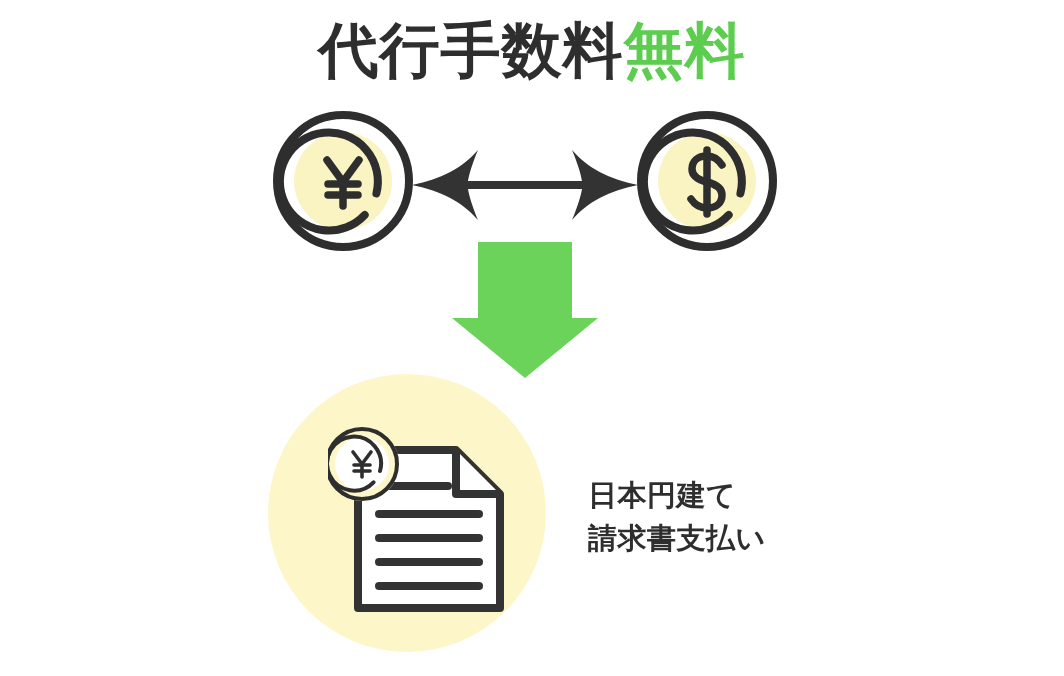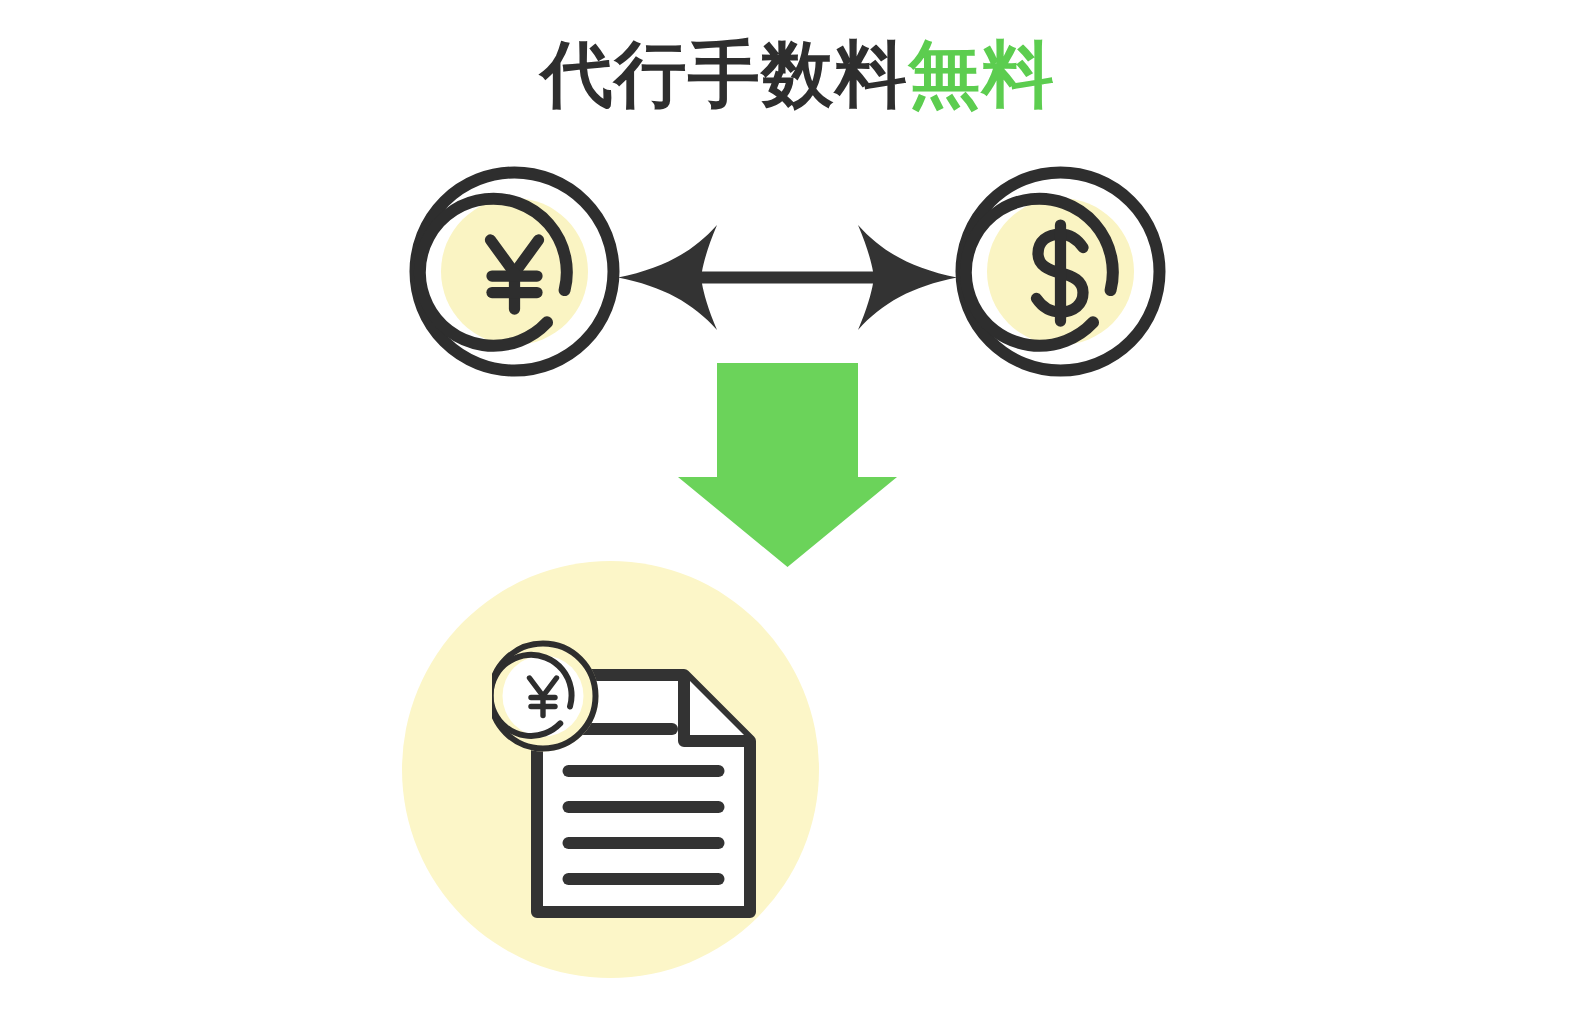--- a/index.html
+++ b/index.html
@@ -20,21 +20,21 @@
     background: #ffffff;
   }
 
   
   .heading {
     position: absolute;
     left: 0;
     top: 22px;
     width: 1064px;
     text-align: center;
-    font-size: 48px;
+    font-size: 60px;
     line-height: 56px;
     font-weight: 700;
     letter-spacing: 1px;
     white-space: nowrap;
   }
   .heading .part-dark { color: #2e2e2e; }
   .heading .part-accent { color: #5ccd4f; }
 
   
   .exchange-row {
@@ -197,14 +197,18 @@
             <path d="M 43 28 L 34 40"></path>
             <path d="M 34 40 L 34 53"></path>
             <path d="M 26 41 L 42 41"></path>
             <path d="M 26 47 L 42 47"></path>
           </g>
         </g>
       </svg>
     </div>
   </div>
 
+  <div class="caption">
+    <span class="cap-line">日本円建て</span>
+    <span class="cap-line">請求書支払い</span>
+  </div>
 
 </div>
 
 </body></html>

